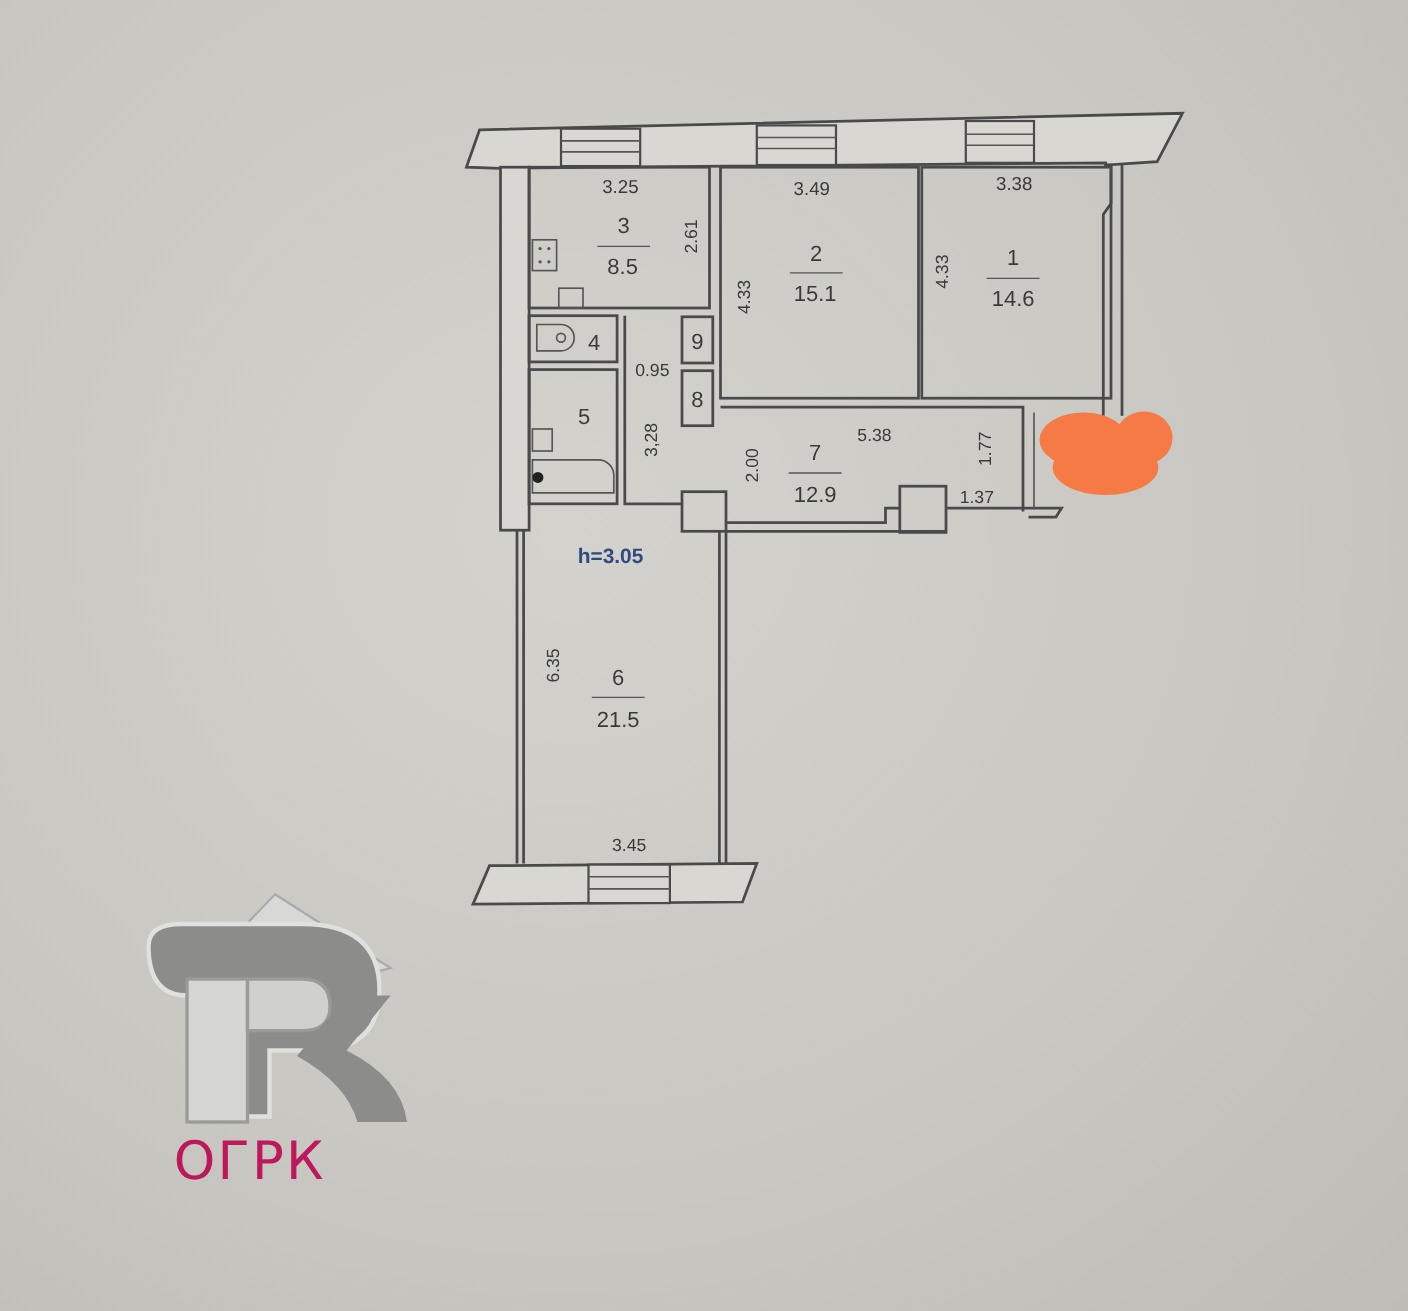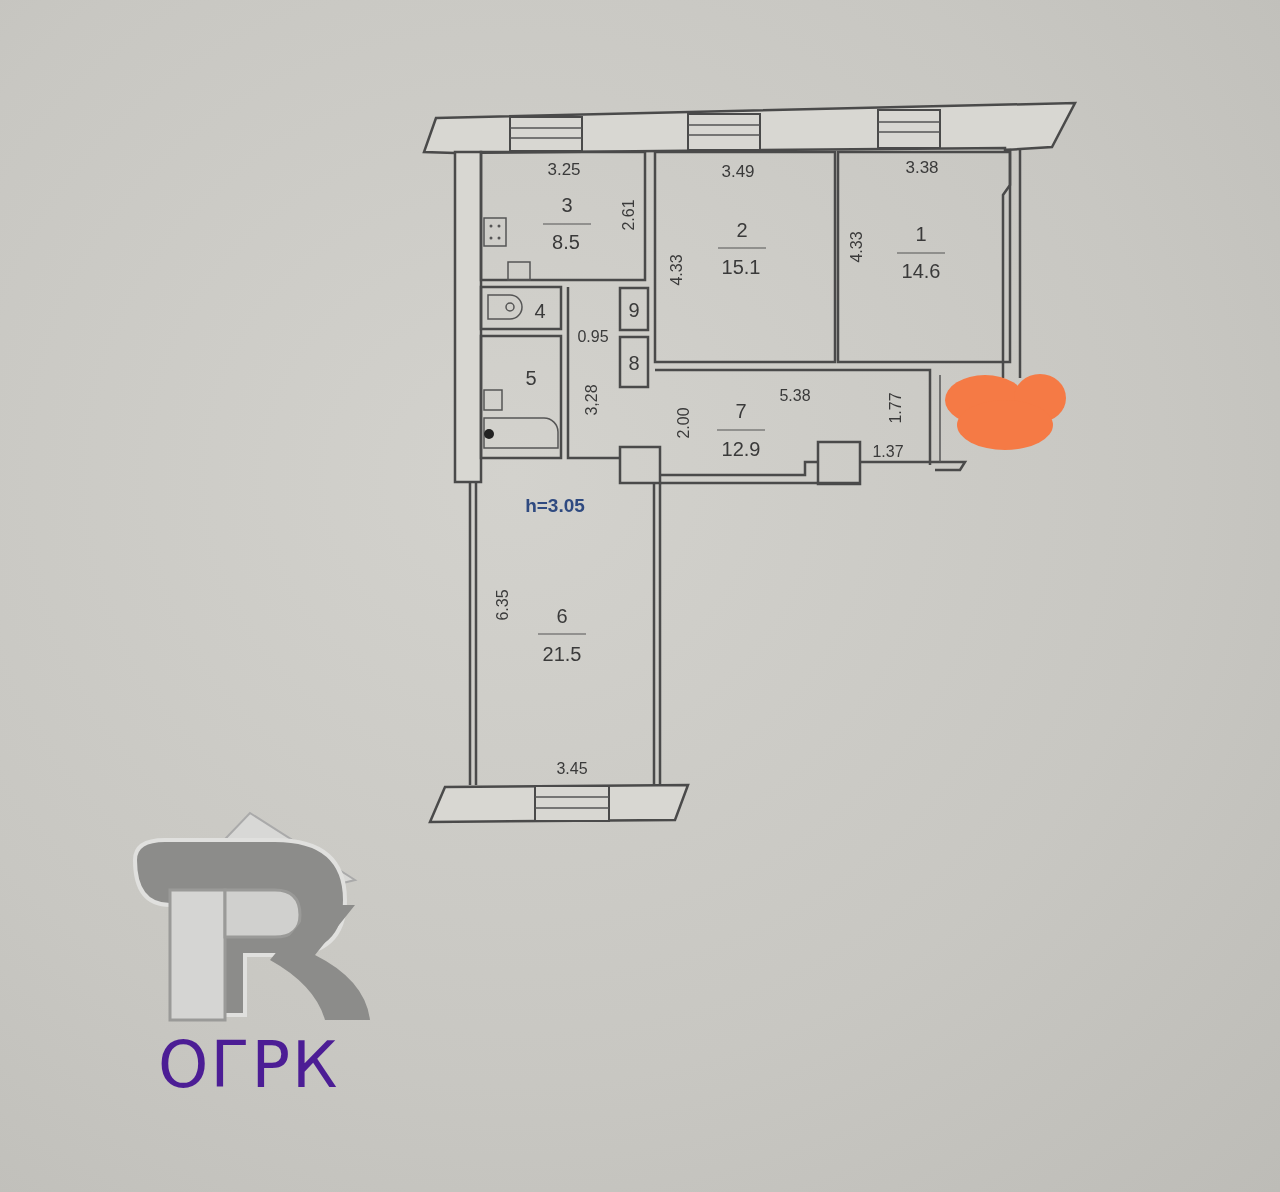--- a/index.html
+++ b/index.html
@@ -5,21 +5,21 @@
   html, body { margin:0; padding:0; }
   body { width:1280px; height:1192px; background:#c9c8c3; overflow:hidden; position:relative;
     font-family:"Liberation Sans", sans-serif; }
   .paper { position:absolute; left:0; top:0; width:1280px; height:1192px;
     background: radial-gradient(ellipse at 40% 40%, #d3d2cd 0%, #c8c7c2 60%, #bdbcb7 100%); }
   svg { position:absolute; left:0; top:0; }
   .lbl { fill:#3a3a3a; font-family:"Liberation Sans", sans-serif; }
   .h { fill:#2f4a80; font-family:"Liberation Sans", sans-serif; font-weight:bold; }
   .wall { fill:none; stroke:#4a4a4a; stroke-width:2.5; }
   .thin { fill:none; stroke:#555; stroke-width:1.5; }
-  .logo-text { position:absolute; left:158px; top:1028px; font-size:64px; color:#4c1d95;
+  .logo-text { position:absolute; left:158px; top:1028px; font-size:48px; color:#be185d;
     font-family:"DejaVu Sans", sans-serif; letter-spacing:2px; }
 </style>
 </head>
 <body>
 
 <div class="paper"></div>
 
 <svg width="1280" height="1192" viewBox="0 0 1280 1192">
 
   <g>

